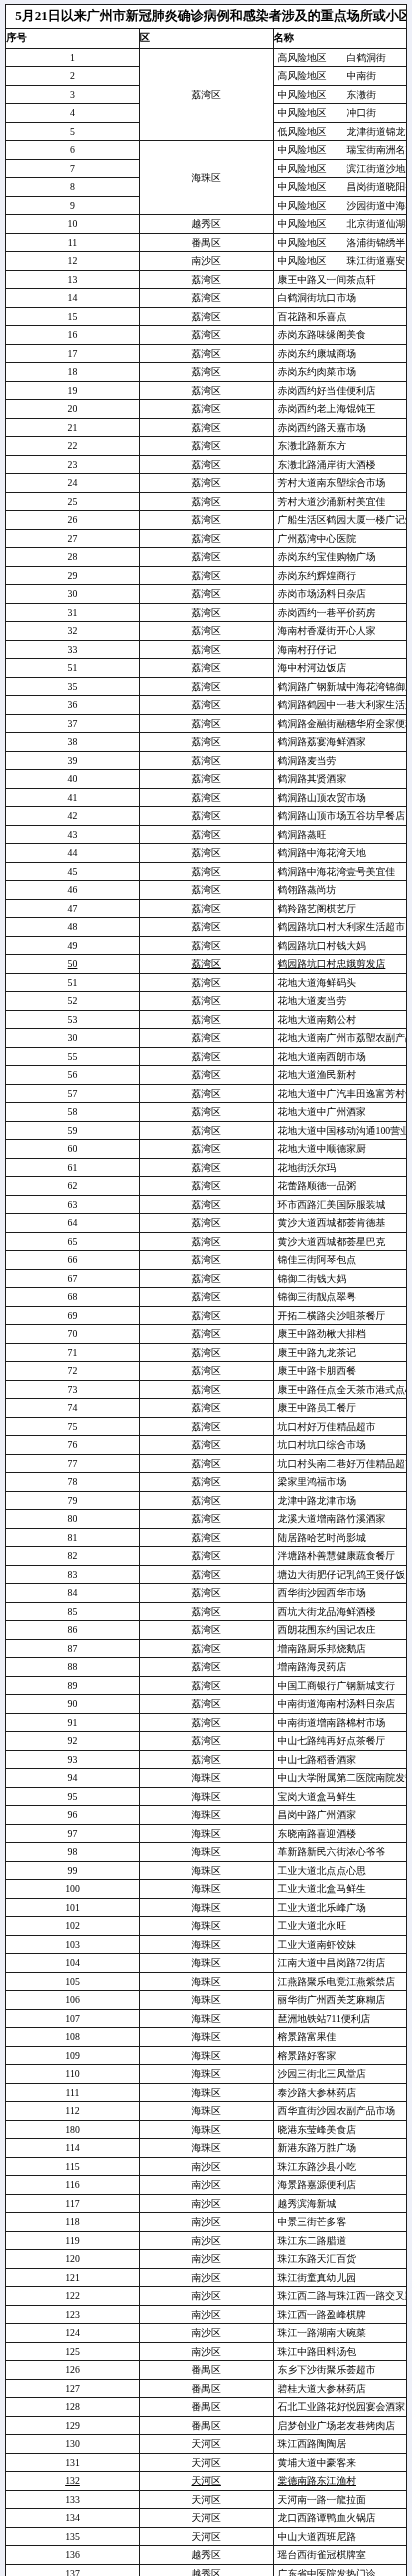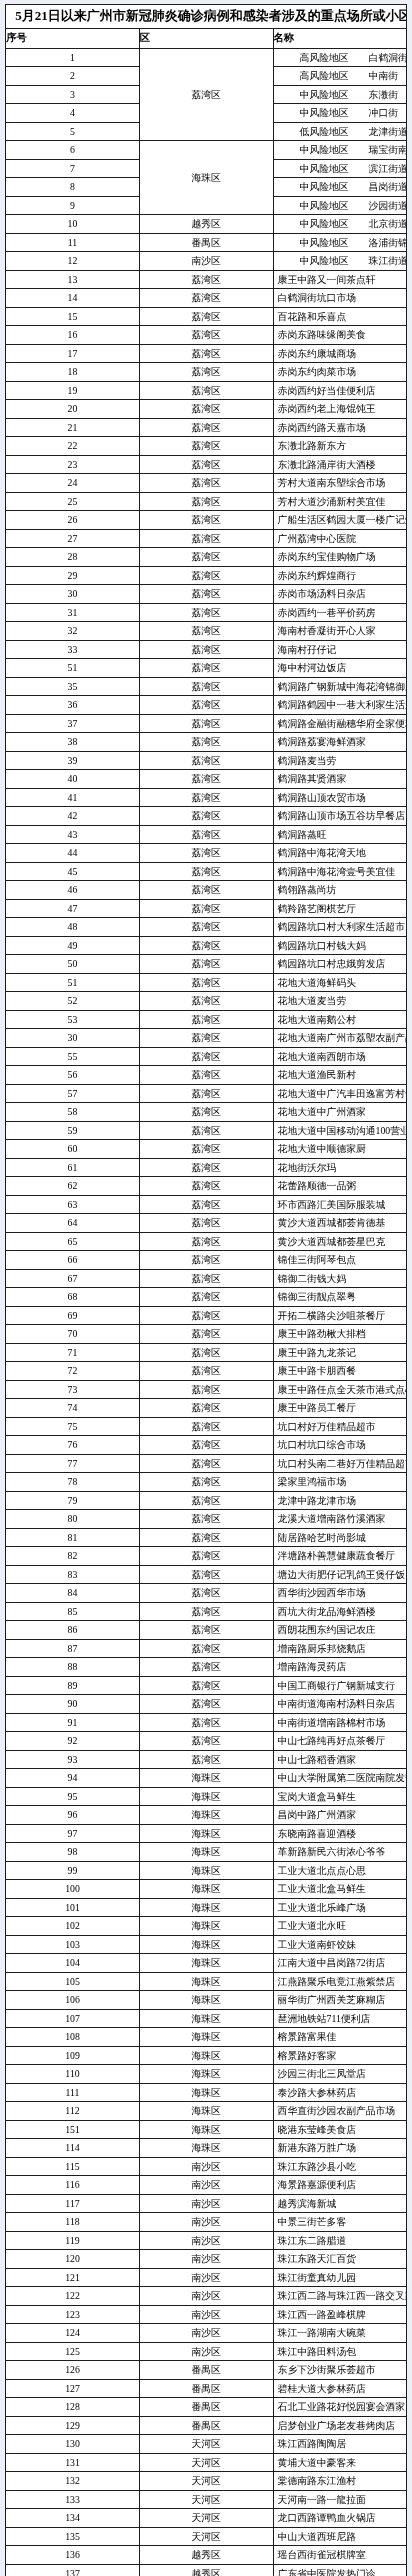--- a/index.html
+++ b/index.html
@@ -57,24 +57,24 @@
     padding:0 1px;
   }
   td.place-name{
     text-align:left;
     padding:0 4.1px;
     white-space:nowrap;
   }
   .risk-label{
     display:inline-block;
     min-width:69px;
-    margin-left:22px;
   }
   tr.thick-after td{
     border-bottom-width:1px;
+    text-decoration:underline;
   }
 </style>
 </head>
 <body>
 
 <div class="page">
   <table class="tbl">
     <tbody>
       <tr class="title-row">
         <td class="title" colspan="3">5月21日以来广州市新冠肺炎确诊病例和感染者涉及的重点场所或小区</td>
@@ -631,21 +631,21 @@
           <td class="row-number">111</td>
           <td class="district">海珠区</td>
           <td class="place-name">泰沙路大参林药店</td>
         </tr>
         <tr class="body-row">
           <td class="row-number">112</td>
           <td class="district">海珠区</td>
           <td class="place-name">西华直街沙园农副产品市场</td>
         </tr>
         <tr class="body-row">
-          <td class="row-number">151</td>
+          <td class="row-number">180</td>
           <td class="district">海珠区</td>
           <td class="place-name">晓港东莹峰美食店</td>
         </tr>
         <tr class="body-row">
           <td class="row-number">114</td>
           <td class="district">海珠区</td>
           <td class="place-name">新港东路万胜广场</td>
         </tr>
         <tr class="body-row">
           <td class="row-number">115</td>

